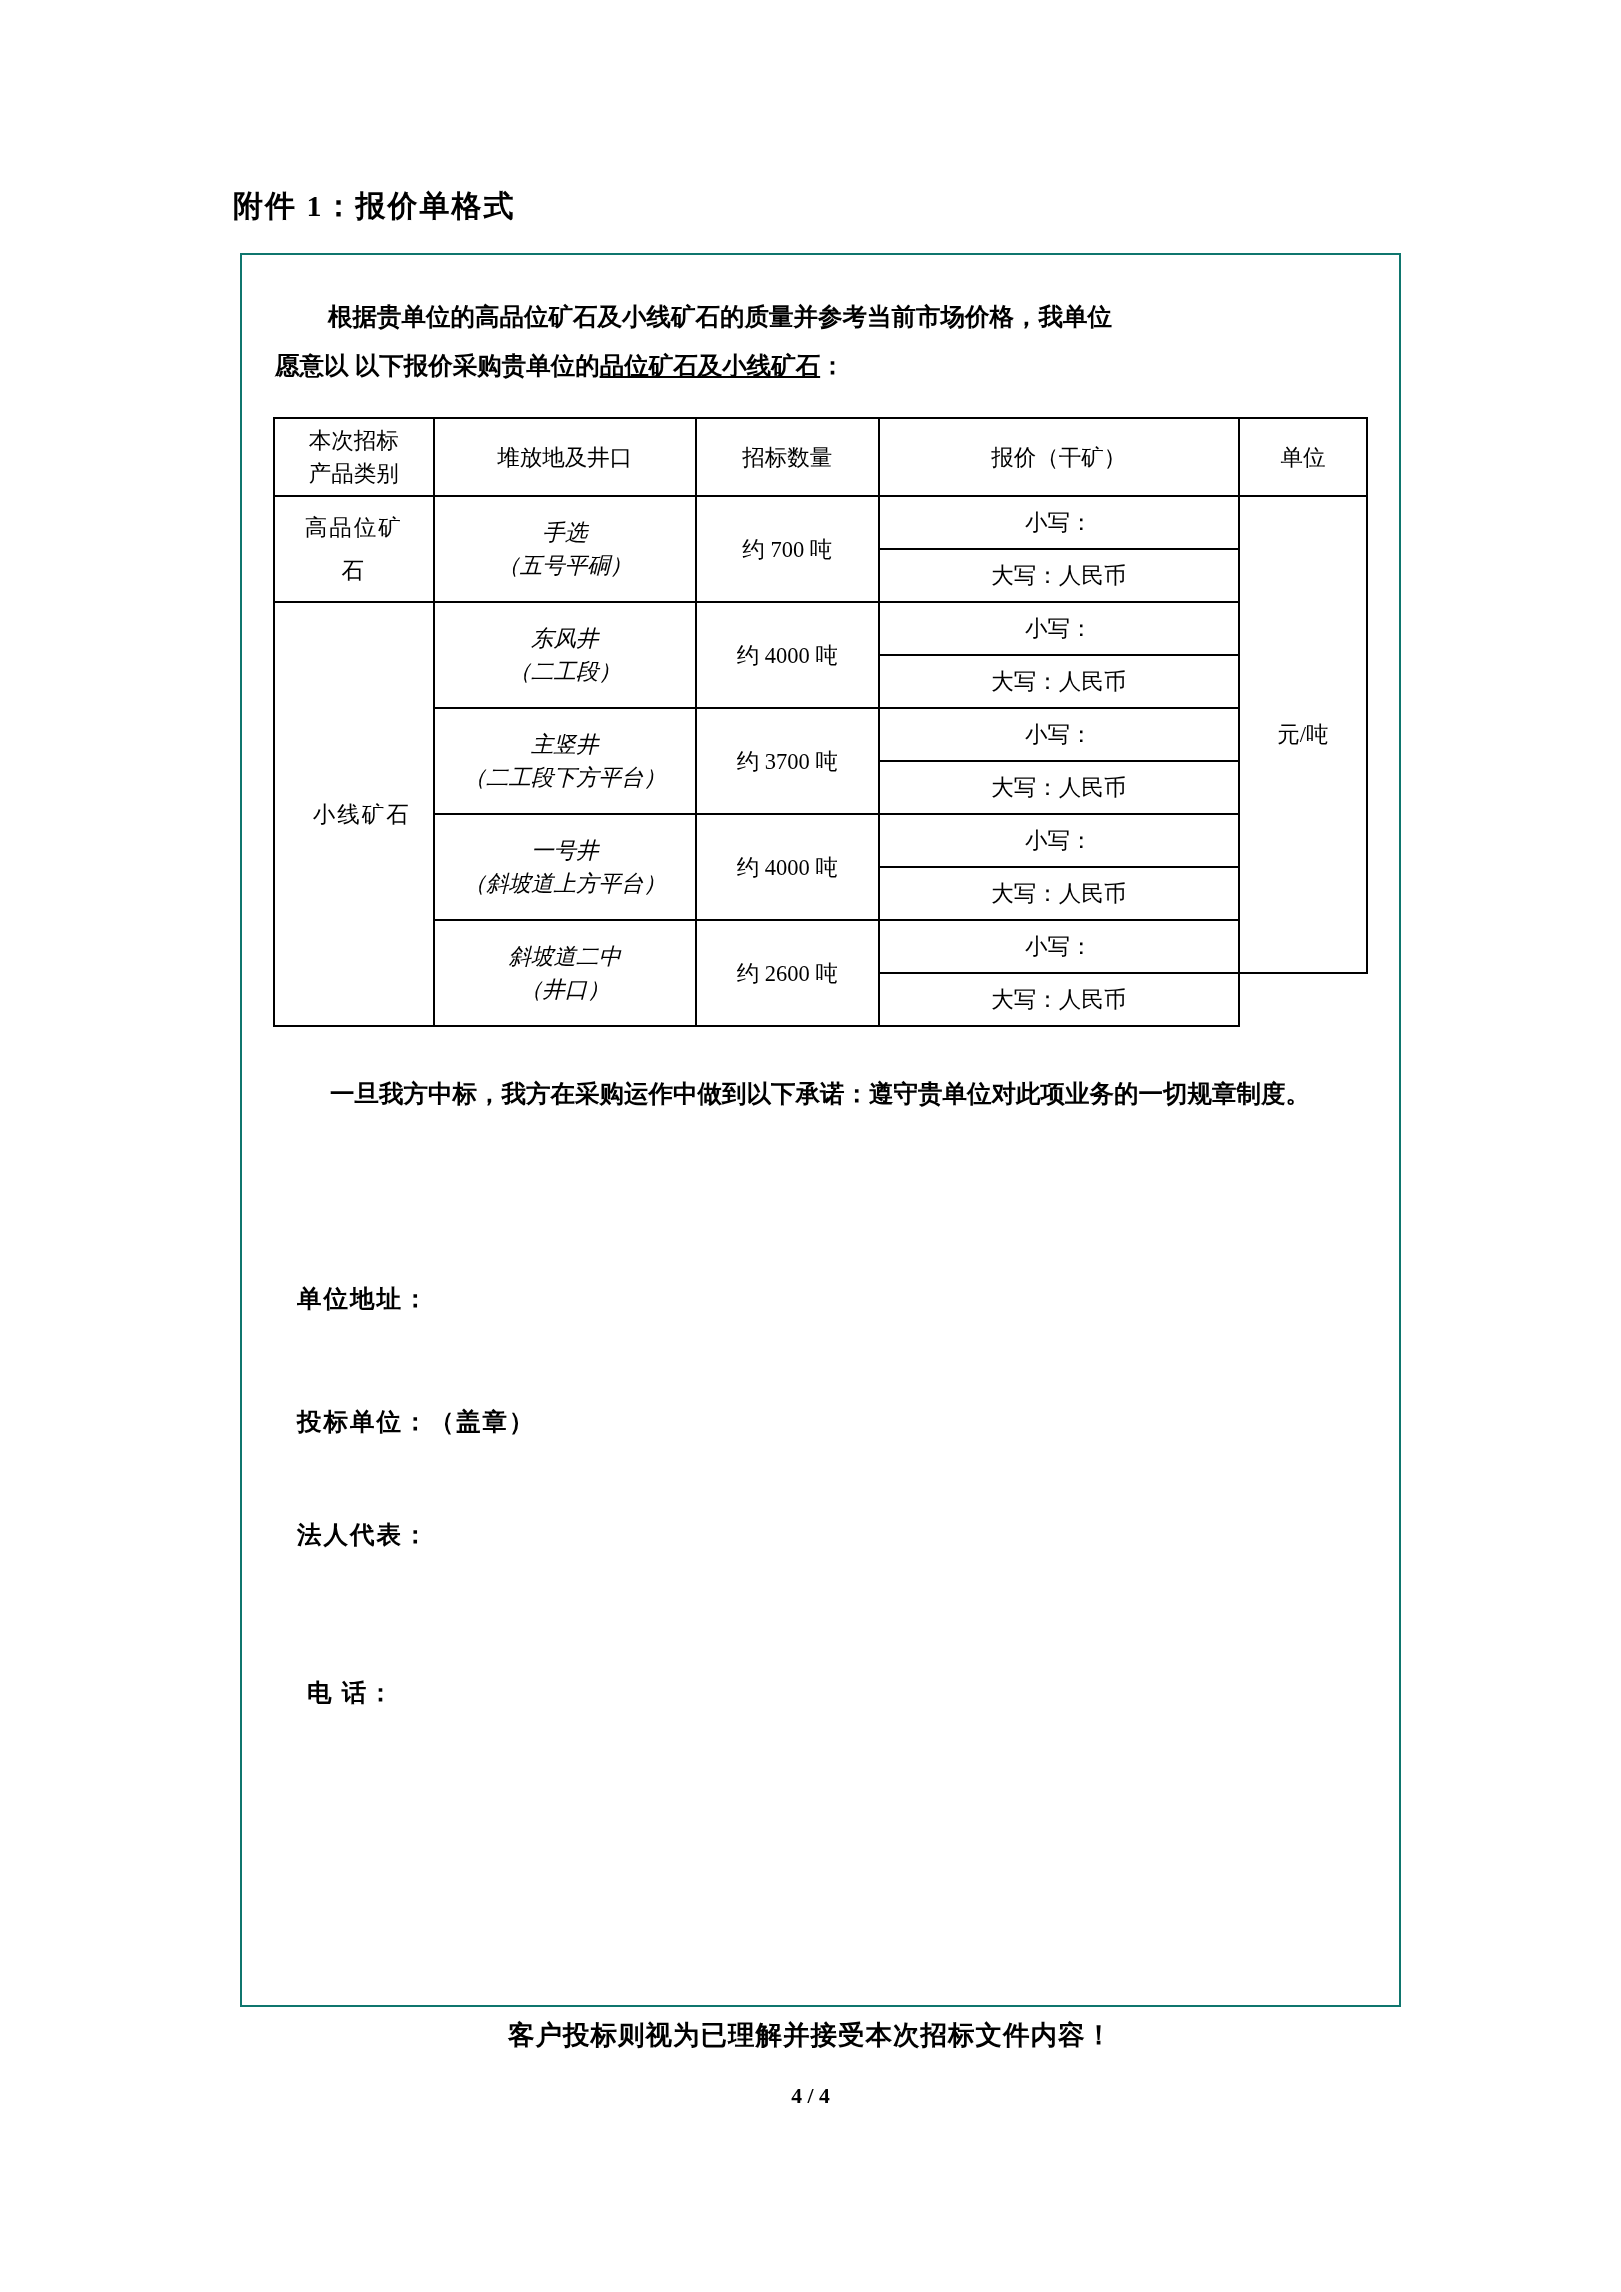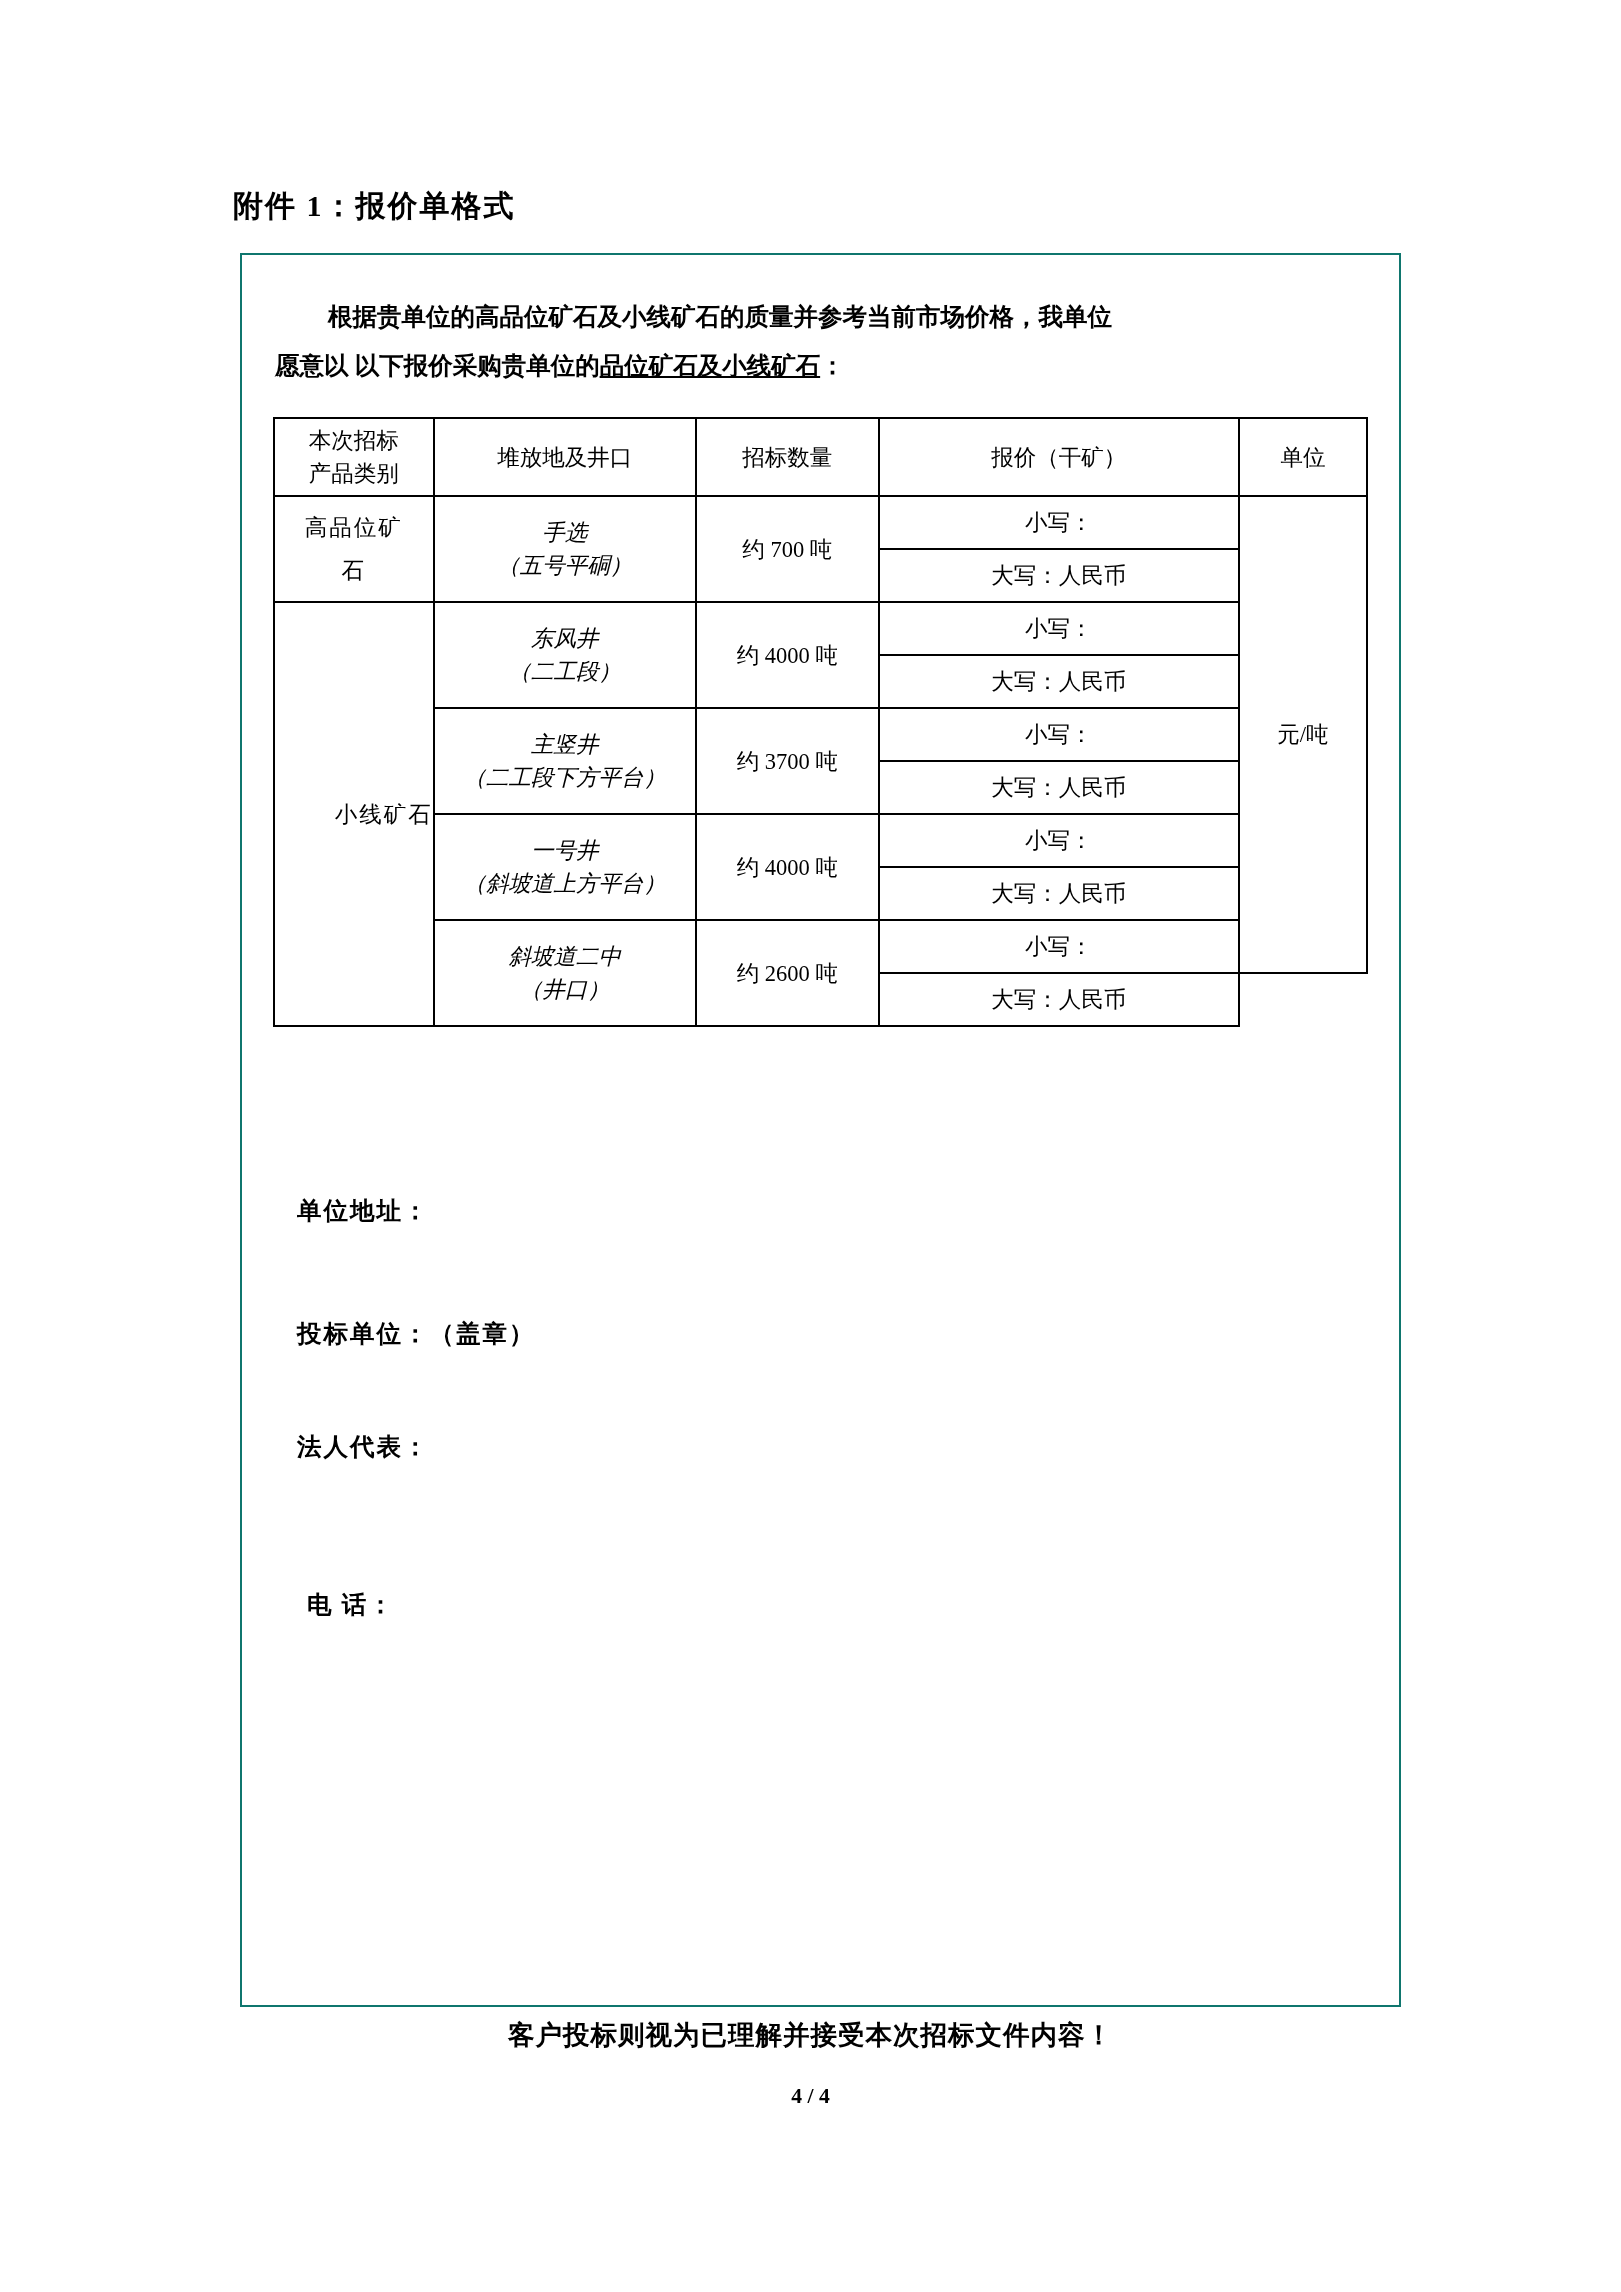--- a/index.html
+++ b/index.html
@@ -73,21 +73,21 @@
     line-height: 33px;
   }
   td.cat {
     font-size: 23.5px;
     line-height: 43px;
     text-align: left;
     padding-left: 15.7px;
     letter-spacing: 2px;
   }
   td.cat.center {
-    text-align: right;
+    text-align: center;
     padding-left: 16px;
     margin-left: 32px;
   }
   td.site {
     font-size: 19.6px;
     line-height: 33px;
     font-style: italic;
   }
   td.qty {
     font-size: 22.5px;
@@ -237,20 +237,23 @@
           </td>
           <td class="qty" rowspan="2">约 2600 吨</td>
           <td class="price">小写：</td>
         </tr>
         <tr>
           <td class="price">大写：人民币</td>
         </tr>
       </tbody>
     </table>
 
+    <div class="pledge">
+      <span class="indent"></span><span>一旦我方中标，我方在采购运作中做到以下承诺：遵守贵单位对此项业务的一切规章制度。</span>
+    </div>
 
     <div class="field f2">单位地址：</div>
     <div class="field f1">投标单位：（盖章）</div>
     <div class="field f3">法人代表：</div>
     <div class="field f4">电  话：</div>
 
   </div>
 
   <div class="footer-note">客户投标则视为已理解并接受本次招标文件内容！</div>
   <div class="page-num">4 / 4</div>

